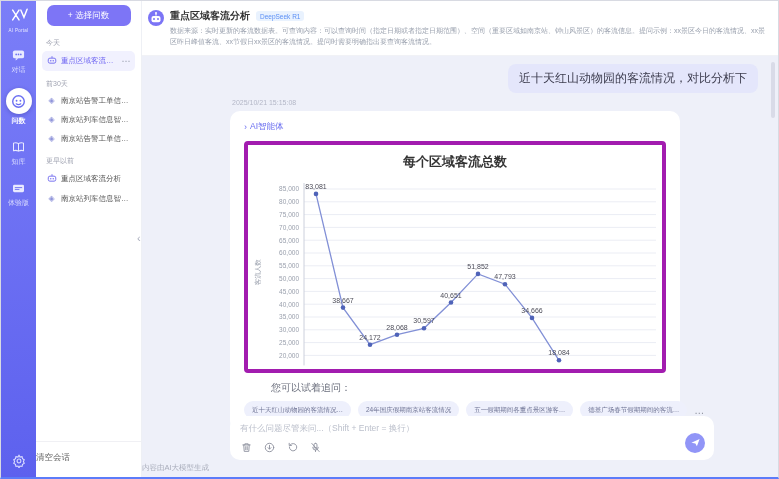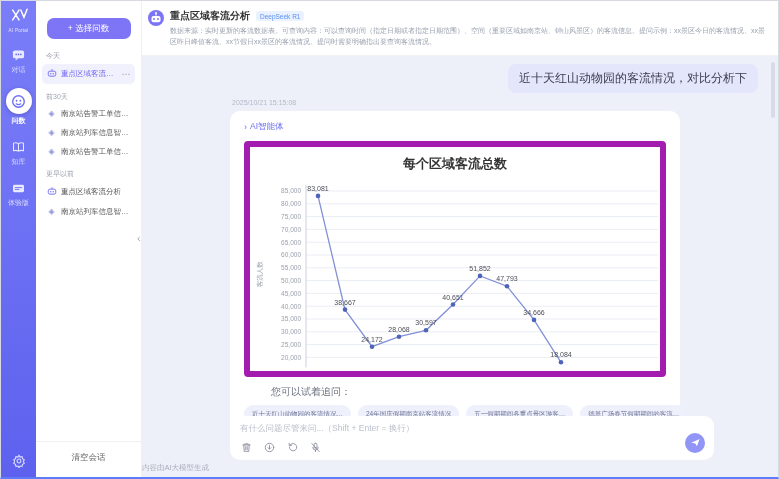--- a/index.html
+++ b/index.html
@@ -16,32 +16,32 @@
   .rail-nav{margin-top:14px;display:flex;flex-direction:column;gap:13px;align-items:center;width:100%;}
   .rail-item{display:flex;flex-direction:column;align-items:center;gap:2px;color:#d9dbff;font-size:7px;cursor:pointer;}
   .rail-item .ric{width:16px;height:16px;display:flex;align-items:center;justify-content:center;}
   .rail-item.active{color:#fff;font-weight:bold;}
   .rail-item.active .ric{width:26px;height:26px;background:#fff;border-radius:50%;box-shadow:0 1px 4px rgba(20,20,80,.25);}
   .rail-settings{position:absolute;bottom:9px;left:0;right:0;display:flex;justify-content:center;cursor:pointer;}
 
   
   .sidebar{position:absolute;left:35px;top:0;bottom:0;width:106px;background:#fff;
            border-right:1px solid #eef0f5;display:flex;flex-direction:column;}
-  .new-btn{margin:17px auto 4px;width:84px;height:21px;background:#7d75f6;color:#fff;border:none;
+  .new-btn{margin:4px auto 4px;width:84px;height:21px;background:#7d75f6;color:#fff;border:none;
            border-radius:7px;font-size:8.5px;cursor:pointer;font-family:inherit;}
   .conv-list{flex:1;overflow:hidden;padding:0 6px;}
   .sec-title{font-size:7px;color:#a2a5b3;margin:8px 4px 3px;}
   .conv-item{display:flex;align-items:center;gap:4px;padding:4px 4px;border-radius:5px;font-size:7.5px;
              color:#555;cursor:pointer;margin-bottom:1px;white-space:nowrap;}
   .conv-item.active{background:#f1f1fe;color:#6f66f2;}
   .conv-item .ci{width:11px;flex:none;text-align:center;font-size:8px;color:#8f94da;line-height:1;}
   .conv-item .ci .dot{display:inline-block;width:8px;height:8px;border-radius:50%;background:#4a7df0;}
   .conv-item .lbl{overflow:hidden;text-overflow:ellipsis;}
   .conv-item .menu{margin-left:auto;color:#9aa0ad;font-size:9px;letter-spacing:.5px;}
-  .clear-btn{border-top:1px solid #f0f0f4;padding:10px 0 13px;text-align:center;font-size:8.5px;color:#666;cursor:pointer;}
+  .clear-btn{border-top:1px solid #f0f0f4;padding:10px 0 13px;font-size:8.5px;color:#666;cursor:pointer;}
 
   .collapse-handle{position:absolute;left:136px;top:231px;font-size:11px;color:#a9adbd;cursor:pointer;z-index:6;}
 
   
   .main{position:absolute;left:141px;top:0;right:0;bottom:0;}
   .main-header{position:absolute;top:0;left:0;right:0;height:55px;background:#fff;
                display:flex;gap:6px;padding:8px 10px 0 6px;border-bottom:1px solid #f1f2f6;}
   .avatar{flex:none;margin-top:1px;}
   .title-row{display:flex;align-items:center;gap:6px;}
   .h-title{font-size:10px;font-weight:bold;color:#333;}
@@ -49,21 +49,21 @@
   .desc{margin:3px 0 0;font-size:7px;line-height:1.55;color:#9aa1ae;}
 
   .chat{position:absolute;top:55px;left:0;right:0;bottom:0;background:#eef0f9;}
   .bubble{position:absolute;top:8px;right:20px;background:#e4e6fb;border-radius:8px;
           padding:6px 11px;font-size:12px;color:#3c3c4e;}
   .timestamp{position:absolute;top:43px;left:90px;font-size:7px;color:#b4b7c7;}
   .response-card{position:absolute;top:55px;left:88px;width:450px;background:#fff;border-radius:10px;
                  padding:10px 14px 12px;}
   .agent-toggle{font-size:8.5px;color:#6a6ef0;cursor:pointer;display:flex;align-items:center;gap:3px;}
   .agent-toggle .chev{font-size:9px;}
-  .chart-box{margin-top:8px;border:6px solid #a21caf;border-radius:4px;padding:8px 4px 0;}
+  .chart-box{margin-top:8px;border:4px solid #a21caf;border-radius:4px;padding:8px 4px 0;}
   .chart-title{text-align:center;font-size:13px;font-weight:bold;color:#333;margin-bottom:2px;}
   .chart-box svg{display:block;}
   .suggest-label{margin-top:8px;font-size:10px;color:#6b6f7d;margin-left:27px;}
   .chips{display:flex;gap:7px;margin-top:6px;align-items:center;flex-wrap:nowrap;}
   .chip{background:#eef0fc;border-radius:12px;padding:4.5px 8px;font-size:6.5px;color:#6e7394;
         white-space:nowrap;cursor:pointer;flex:none;}
   .more-chip{margin-left:auto;color:#8b8f9b;font-size:10px;cursor:pointer;padding-right:2px;}
 
   .composer{position:absolute;left:88px;width:484px;bottom:17px;height:44px;background:#fff;border-radius:10px;
             padding:7px 10px;}

